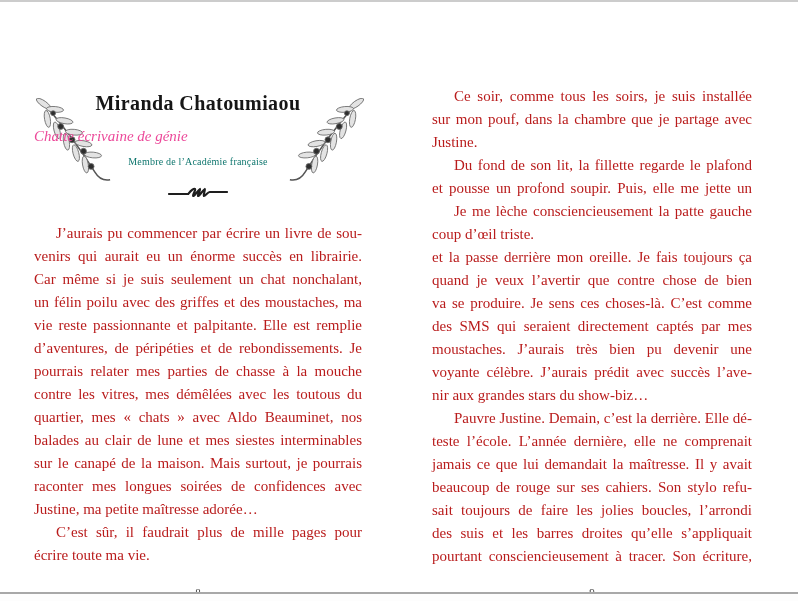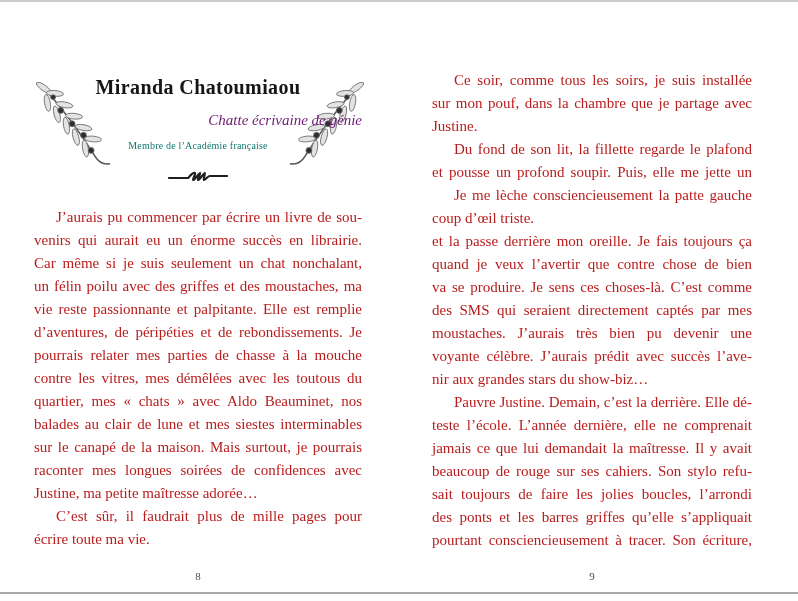--- a/index.html
+++ b/index.html
@@ -7,29 +7,29 @@
     width:798px;height:601px;position:relative;overflow:hidden;
     background:#ffffff;
     font-family:"Liberation Serif", serif;
     color:#1f1f1f;
   }
   .edge{position:absolute;left:0;width:798px;}
   .edge-top{top:0;height:2px;background:#cccccc;}
   .edge-bottom{top:592px;height:2px;background:#a8a8a8;}
   .below-bottom{position:absolute;left:0;top:594px;width:798px;height:7px;background:#fdfdfd;}
 
-  .page{position:absolute;top:0;height:476px;}
+  .page{position:absolute;top:16px;height:476px;}
   .page-left{left:34px;width:328px;}
   .page-right{left:432px;width:320px;}
 
   
   .author{position:absolute;top:76px;left:0;width:100%;text-align:center;
     font-size:20px;font-weight:bold;letter-spacing:0.4px;color:#161616;}
-  .role{position:absolute;top:112px;left:0;width:100%;text-align:right;
-    font-size:15px;font-style:italic;color:#701a75;}
+  .role{position:absolute;top:112px;left:0;width:100%;text-align:left;
+    font-size:15px;font-style:italic;color:#ec4899;}
   .affiliation{position:absolute;top:140px;left:0;width:100%;text-align:center;
     font-size:10px;font-weight:normal;letter-spacing:0.2px;color:#0f766e;}
   .branch{position:absolute;top:82px;width:76px;height:95px;}
   .branch-left{left:2px;}
   .branch-right{right:-2px;transform:scaleX(-1);}
   .divider{position:absolute;top:167px;left:0;width:100%;text-align:center;}
   .divider svg{display:inline-block;}
 
   
   .body-lines{position:absolute;left:0;width:100%;}
@@ -142,21 +142,21 @@
       <div class="line">va se produire. Je sens ces choses-là. C’est comme</div>
       <div class="line">des SMS qui seraient directement captés par mes</div>
       <div class="line">moustaches. J’aurais très bien pu devenir une</div>
       <div class="line">voyante célèbre. J’aurais prédit avec succès l’ave-</div>
       <div class="line end">nir aux grandes stars du show-biz…</div>
       <div class="line indent">Pauvre Justine. Demain, c’est la derrière. Elle dé-</div>
       <div class="line">teste l’école. L’année dernière, elle ne comprenait</div>
       <div class="line">jamais ce que lui demandait la maîtresse. Il y avait</div>
       <div class="line">beaucoup de rouge sur ses cahiers. Son stylo refu-</div>
       <div class="line">sait toujours de faire les jolies boucles, l’arrondi</div>
-      <div class="line">des ponts et les barres griffes qu’elle s’appliquait</div>
+      <div class="line">des suis et les barres droites qu’elle s’appliquait</div>
       <div class="line">pourtant consciencieusement à tracer. Son écriture,</div>
     </div>
 
   <div class="folio">9</div>
 </div>
 
 <div class="edge edge-bottom"></div>
 <div class="below-bottom"></div>
 
 </body></html>

